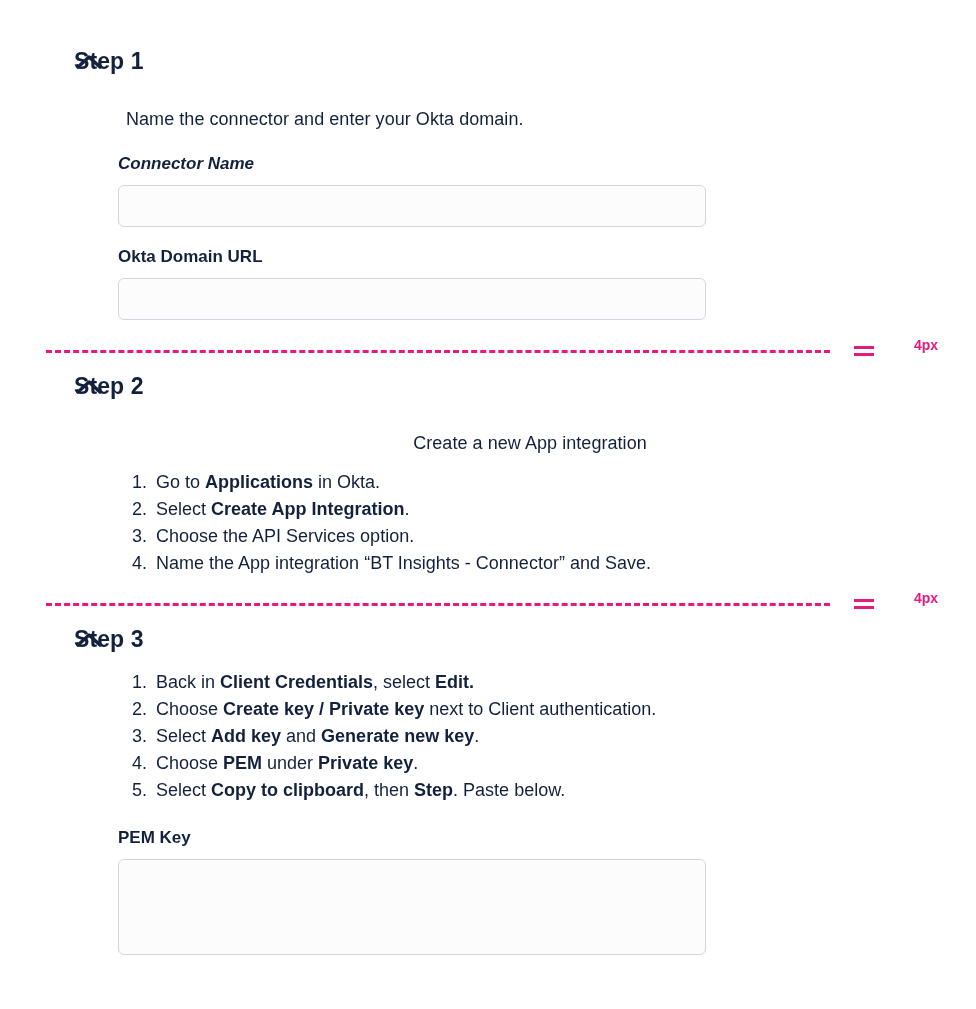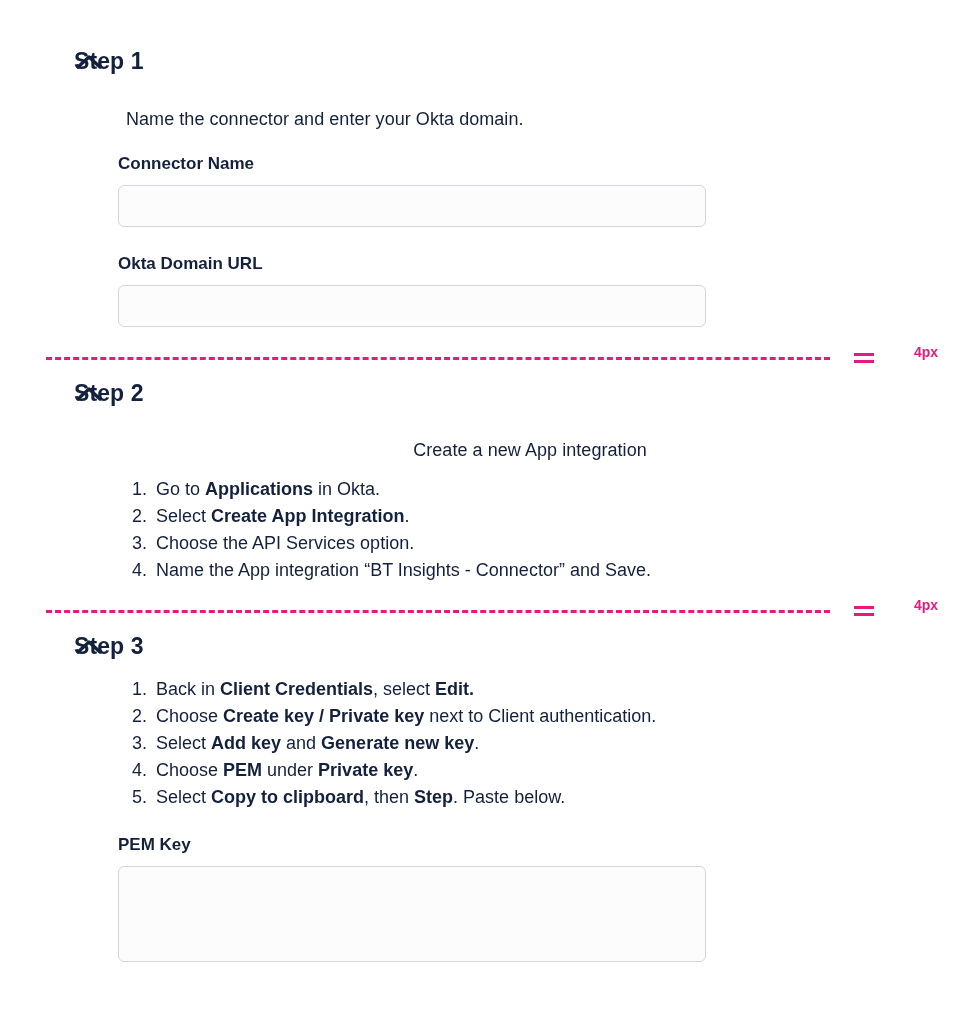--- a/index.html
+++ b/index.html
@@ -163,24 +163,24 @@
           <svg width="26" height="16" viewBox="0 0 26 16">
             <path d="M2 13 L13 3 L24 13" fill="none" stroke="#14213d" stroke-width="3.4" stroke-linecap="round" stroke-linejoin="round"></path>
           </svg>
         </span>
         <span class="step-title">Step 1</span>
       </div>
 
       <div class="step-body">
         <p class="step-desc" style="margin-top:34px;">Name the connector and enter your Okta domain.</p>
 
-        <p class="field-label" style="margin-top:24px;">Connector Name</p>
+        <p class="field-label" style="margin-top:24px;font-style:italic;">Connector Name</p>
         <input class="text-input" type="text" value="" style="margin-top: 11px;" placeholder="">
 
-        <p class="field-label" style="margin-top:27px;">Okta Domain URL</p>
+        <p class="field-label" style="margin-top:20px;">Okta Domain URL</p>
         <input class="text-input" type="text" value="" style="margin-top: 11px;" placeholder="">
       </div>
     </div>
 
     <div class="spacer-row" style="margin-top:30px;">
       <div class="dashed-line"></div>
       <div class="spacer-tick"></div>
       <div class="spacer-label">4px</div>
     </div>
 

